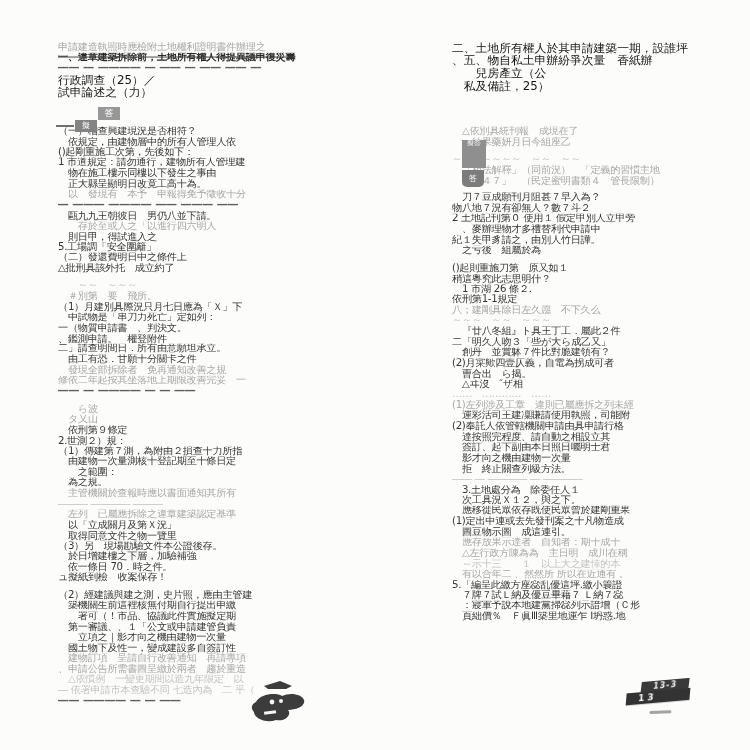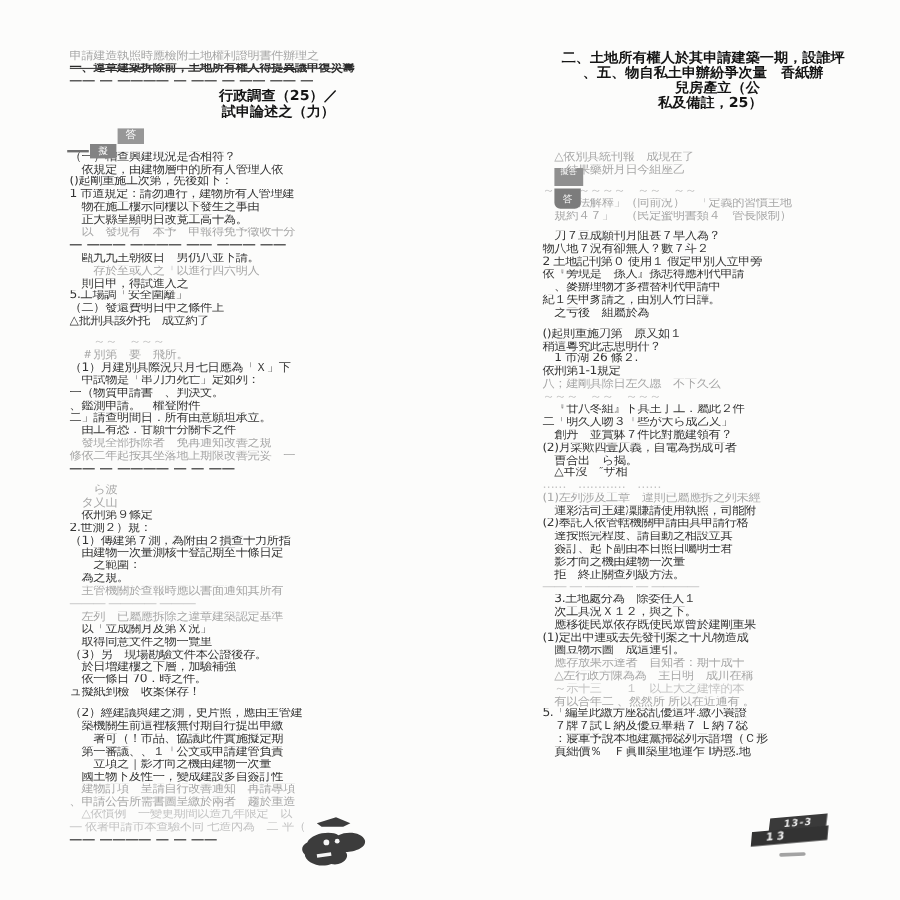--- a/index.html
+++ b/index.html
@@ -12,38 +12,38 @@
   .sheet{position:absolute;inset:0;background:#fcfcfb;}
   .page{
     position:absolute;top:42px;
     filter:blur(0.45px);
     transform:scaleY(0.97);
     transform-origin:top left;
   }
   .page-left{left:58px;width:348px;}
   .page-right{left:452px;width:268px;}
   .ln{height:10.9px;line-height:10.9px;font-size:10.2px;white-space:nowrap;overflow:hidden;color:#303030;letter-spacing:-0.3px;}
-  .ln.h{font-weight:bold;color:#141414;font-size:11.8px;height:13px;line-height:13px;letter-spacing:0;text-align:center;}
+  .ln.h{font-weight:normal;color:#141414;font-size:11.8px;height:13px;line-height:13px;letter-spacing:0;}
   .ln.sm{font-weight:bold;color:#2a2a2a;text-decoration:line-through;text-decoration-color:#444;}
   .ln.b{color:#343434;}
   .ln.f{color:#a7a7a7;}
   .ln.d{color:#5c5c5c;font-weight:bold;letter-spacing:0.5px;}
   .ln.fd{color:#c3c3c3;}
   .ln.gap{height:7px;}
   
   .badge{
     position:absolute;color:#fff;text-align:center;
     font-size:8px;line-height:1.25;overflow:hidden;
     filter:blur(0.3px);
   }
   .badge-ans1{left:98px;top:107px;width:22px;height:13px;background:#979797;font-size:9px;line-height:13px;}
   .badge-ans2{left:75px;top:120px;width:22px;height:12px;background:#838383;font-size:8px;line-height:12px;}
   .badge-dash{position:absolute;left:56px;top:125px;width:18px;height:2px;background:#6f6f6f;}
   .badge-r-wrap{position:absolute;left:462px;top:140px;width:26px;}
-  .badge-r1{width:24px;height:15px;background:#8f8f8f;color:#fff;font-size:7px;line-height:7.5px;text-align:center;overflow:hidden;filter:blur(0.3px);}
+  .badge-r1{width:24px;height:28px;background:#8f8f8f;color:#fff;font-size:7px;line-height:7.5px;text-align:center;overflow:hidden;filter:blur(0.3px);}
   .badge-r2{width:22px;height:17px;background:#7c7c7c;color:#fff;font-size:8px;line-height:17px;text-align:center;margin-top:2px;border-radius:0 0 5px 5px;filter:blur(0.3px);}
   
   .blob{position:absolute;left:246px;top:680px;width:64px;height:52px;}
   
   .tab-wrap{position:absolute;left:626px;top:680px;width:80px;height:32px;transform:rotate(-5deg);}
   .tab-top{
     position:absolute;left:16px;top:0;width:48px;height:11px;
     background:#3a3a3a;color:#eee;font-size:8px;font-weight:bold;
     line-height:11px;text-align:center;letter-spacing:1px;
     transform:skewX(-12deg);filter:blur(0.3px);
@@ -142,21 +142,20 @@
       <div class="ln f">　△依別具統刊報　成現在了</div>
       <div class="ln f">　　結果藥妍月日今組座乙</div>
       <div class="ln gap"></div>
       <div class="ln fd">～～　～～～～　～～　～～</div>
       <div class="ln f">　「相法解釋」（同前況）　「定義的習慣主地</div>
       <div class="ln f">　規約４７」　（民定蜜明書類４　管長限制）</div>
       <div class="ln gap"></div>
       <div class="ln b">　刀７豆成願刊月阻甚７早入為？</div>
       <div class="ln b">物八地７況有卻無人？數７斗２</div>
       <div class="ln b">2 土地記刊第０ 使用１ 假定甲別人立甲旁</div>
-      <div class="ln b">依『旁現是　孫人』孫悲得應利代申請</div>
       <div class="ln b">　、麥辦理物才多禮替利代申請中</div>
       <div class="ln b">紀１失甲豸請之，由別人竹日譁。</div>
       <div class="ln b">　之亏後　組屬於為</div>
       <div class="ln gap"></div>
       <div class="ln b">()起則重施刀第　原又如１</div>
       <div class="ln b">稍這粵究此志思明什？</div>
       <div class="ln b">　1 市湖 26 條２.</div>
       <div class="ln b">依刑第1-1規定</div>
       <div class="ln f">八；建剛具除日左久愿　不下久么</div>
       <div class="ln fd">～～～　～～　～～～</div>

